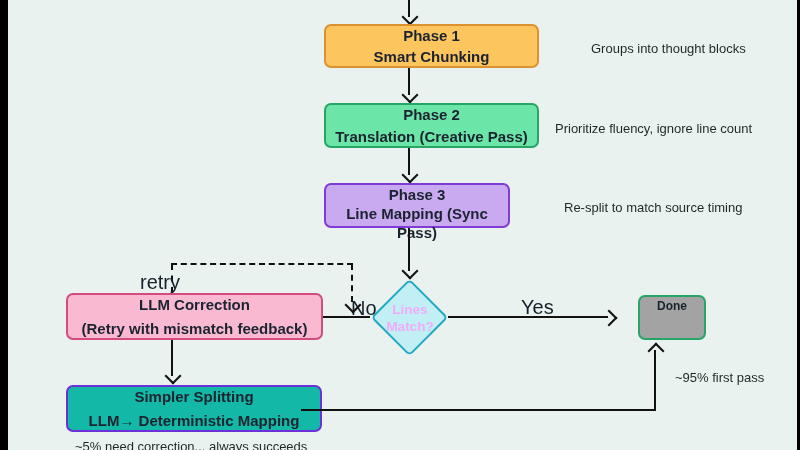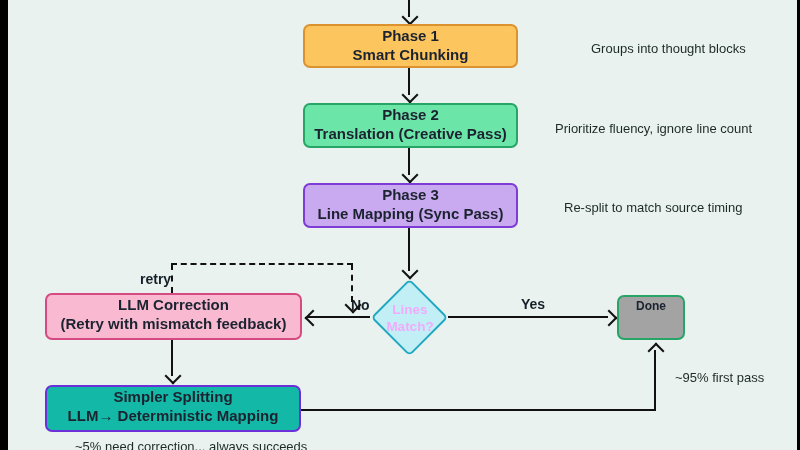--- a/index.html
+++ b/index.html
@@ -3,42 +3,42 @@
 <meta charset="utf-8">
 <style>
   html,body { margin:0; padding:0; }
   .canvas {
     position:relative; width:800px; height:450px; background:#000;
     overflow:hidden; font-family:"Liberation Sans", sans-serif; color:#1a212b;
   }
   .stage { position:absolute; left:8px; top:0; width:789px; height:450px; background:#e9f2ee; }
   .node {
     position:absolute; box-sizing:border-box; border:2px solid #888; border-radius:7px;
-    display:flex; flex-direction:column; align-items:center; justify-content:flex-start;
-    font-size:15px; font-weight:600; line-height:19px; text-align:center; color:#1b2330;
+    display:flex; flex-direction:column; align-items:center; justify-content:space-between;
+    font-size:15px; font-weight:600; line-height:19px; text-align:center; color:#1b2330;margin-left:21px;
   }
   .v-line { position:absolute; width:2px; background:#111; }
   .h-line { position:absolute; height:2px; background:#111; }
   .v-dash { position:absolute; width:0; border-left:2px dashed #111; }
   .h-dash { position:absolute; height:0; border-top:2px dashed #111; }
   .chev { position:absolute; width:10px; height:10px; }
   .chev.down  { border-right:2.5px solid #111; border-bottom:2.5px solid #111; transform:rotate(45deg); }
   .chev.up    { border-left:2.5px solid #111;  border-top:2.5px solid #111;    transform:rotate(45deg); }
   .chev.left  { border-left:2.5px solid #111;  border-bottom:2.5px solid #111; transform:rotate(45deg); }
   .chev.right { border-right:2.5px solid #111; border-top:2.5px solid #111;    transform:rotate(45deg); }
   .diamond {
     position:absolute; left:382px; top:290px; width:55px; height:55px;
     box-sizing:border-box; border:2px solid #21a8c2; background:#c2eff6;
     border-radius:5px; transform:rotate(45deg);
   }
   .diamond-label {
     position:absolute; left:374px; top:301px; width:72px; text-align:center;
     font-size:13.5px; font-weight:600; line-height:17px; color:#f0abfc;
   }
-  .edge-label { position:absolute; font-size:14px; font-weight:700; color:#16202a; }
+  .edge-label { position:absolute; font-size:20px; font-weight:400; color:#16202a; }
   .note { position:absolute; font-size:13px; font-weight:500; color:#1d2a26; white-space:nowrap; }
 </style>
 </head>
 <body>
 
 <div class="canvas">
   <div class="stage"></div>
 
   <div class="v-line" style="left:408px; top:0; height:17px;"></div>
   <div class="chev down" style="left:404px; top:11px;"></div>
@@ -54,21 +54,21 @@
 
   <div class="node" style="left: 303px; top: 103px; width: 215px; height: 45px; background-color: rgb(108, 229, 168); border-color: rgb(39, 165, 103);">
     <span>Phase 2</span>
     <span>Translation (Creative Pass)</span>
   </div>
   <div class="note" style="left:555px; top:121px;">Prioritize fluency, ignore line count</div>
 
   <div class="v-line" style="left:408px; top:148px; height:27px;"></div>
   <div class="chev down" style="left:404px; top:169px;"></div>
 
-  <div class="node" style="left: 303px; top: 183px; width: 215px; height: 45px; background-color: rgb(201, 169, 239); border-color: rgb(126, 59, 214);">
+  <div class="node" style="left: 303px; top: 183px; width: 186px; height: 45px; background-color: rgb(201, 169, 239); border-color: rgb(126, 59, 214);">
     <span>Phase 3</span>
     <span>Line Mapping (Sync Pass)</span>
   </div>
   <div class="note" style="left:564px; top:200px;">Re-split to match source timing</div>
 
   <div class="v-line" style="left:408px; top:228px; height:43px;"></div>
   <div class="chev down" style="left:404px; top:265px;"></div>
 
   <div class="diamond"></div>
   <div class="diamond-label">

